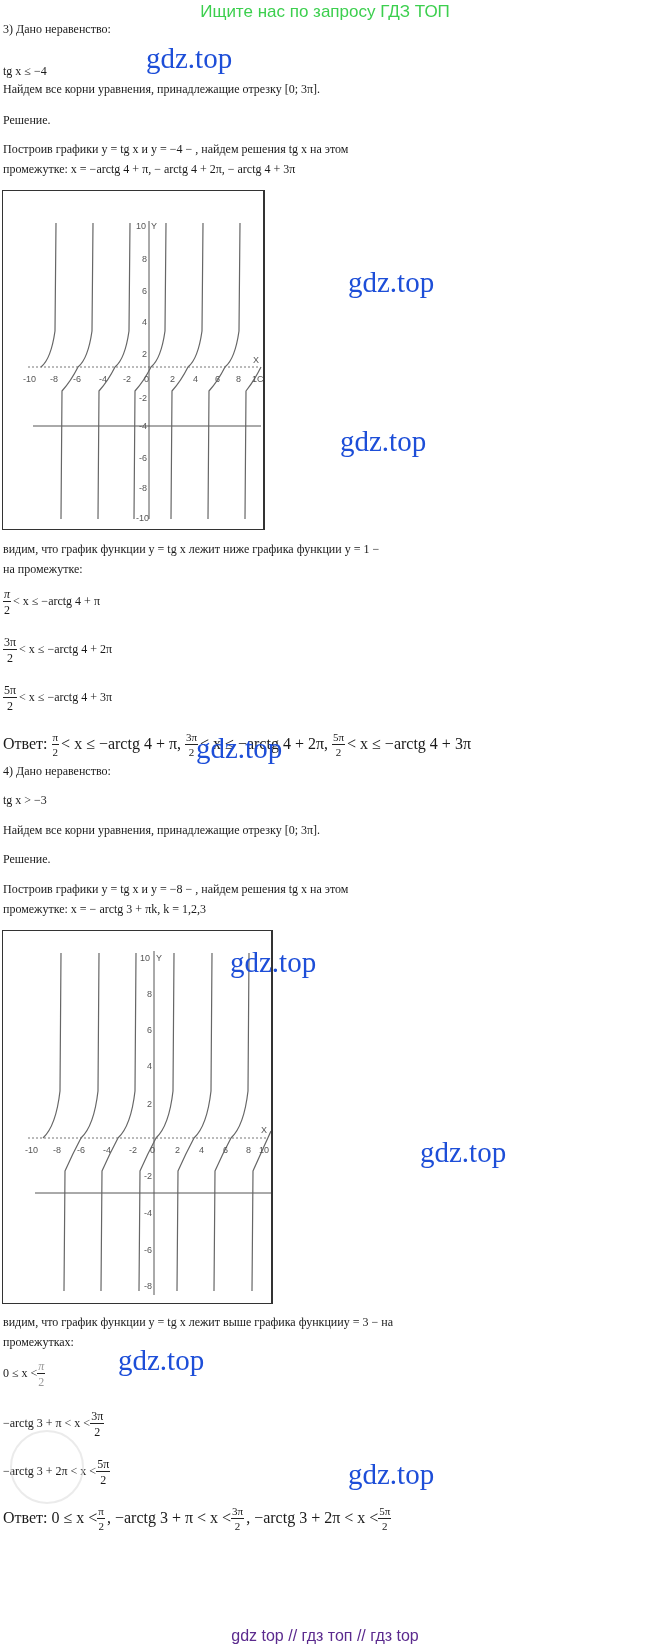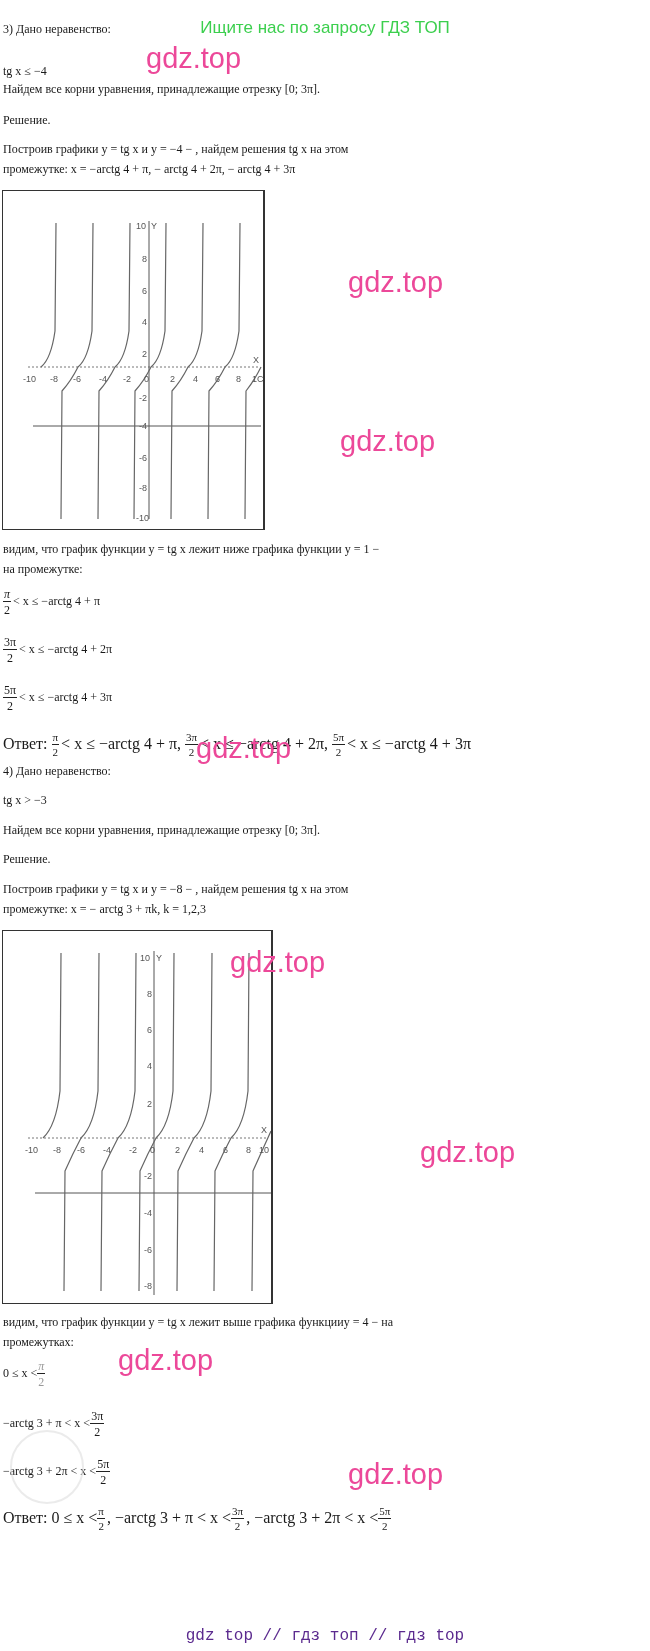--- a/index.html
+++ b/index.html
@@ -1,30 +1,30 @@
 <!DOCTYPE html>
 <html><head>
 <meta charset="utf-8">
 <style>
   html, body { margin:0; padding:0; background:#ffffff; }
   body { width:650px; height:1651px; position:relative; overflow:hidden;
          font-family:"Liberation Serif", serif; color:#1a1a1a; }
   .abs { position:absolute; }
   .header { left:0; top:2px; width:650px; text-align:center; font-family:"Liberation Sans", sans-serif;
-            font-size:17px; color:#3ccf4e;margin-top:16px; }
+            font-size:17px; color:#3ccf4e; }
   .line { left:3px; font-size:12px; white-space:nowrap; }
   .m { font-style:italic; }
-  .wm { font-family:Liberation Sans, sans-serif; font-size:29px; color:#ec4899; }
+  .wm { font-family:Liberation Serif, serif; font-size:29px; color:#1d4ed8; }
   .graph { border:1px solid #333; border-right:2px solid #333; background:#fff; }
   .frac { display:inline-block; vertical-align:middle; text-align:center; line-height:1; margin-right:2px; }
   .frac span { display:block; }
   .frac .num { border-bottom:1px solid #222; padding:0 1px 1px; }
   .frac .den { padding-top:2px; }
   .frac.sm { font-size:11px; }
-  .footer { left:0; top:1627px; width:650px; text-align:center; font-family:Liberation Mono, monospace;
+  .footer { left:0; top:1627px; width:650px; text-align:center; font-family:Liberation Sans, sans-serif;
             font-size:16px; color:#5b2a8e; }
   .gray { color:#999; }
 </style>
 </head>
 <body>
 
 <div class="abs header">Ищите нас по запросу ГДЗ ТОП</div>
 
 <div class="abs line" style="top:22px">3) Дано неравенство:</div>
 <div class="abs line" style="top:64px">tg x ≤ −4</div>
@@ -145,21 +145,21 @@
     <text x="141" y="248">-2</text>
       <text x="141" y="285">-4</text>
       <text x="141" y="322">-6</text>
     <text x="141" y="358">-8</text>
     <text x="258" y="202">X</text>
   </g>
 </svg>
 <div class="abs wm" style="left:230px; top:946px">gdz.top</div>
 <div class="abs wm" style="left:420px; top:1136px">gdz.top</div>
 
-<div class="abs line" style="top:1315px">видим, что график функции y = tg x  лежит выше графика функцииy = 4 − на</div>
+<div class="abs line" style="top:1315px">видим, что график функции y = tg x  лежит выше графика функцииy = 3 − на</div>
 <div class="abs line" style="top:1335px">промежутках:</div>
 <div class="abs wm" style="left:118px; top:1344px">gdz.top</div>
 
 <div class="abs line" style="top:1360px">
   <span>0 ≤ x &lt;</span><span class="frac gray"><span class="num m">π</span><span class="den">2</span></span>
 </div>
 <div class="abs line" style="top:1410px">
   <span>−arctg  3 + π &lt; x &lt;</span><span class="frac"><span class="num">3π</span><span class="den">2</span></span>
 </div>
 <div class="abs line" style="top:1458px">

